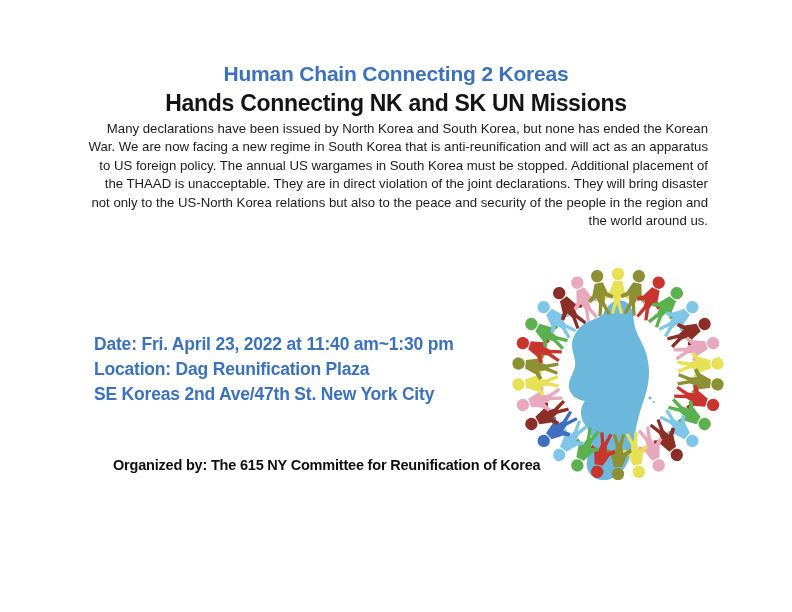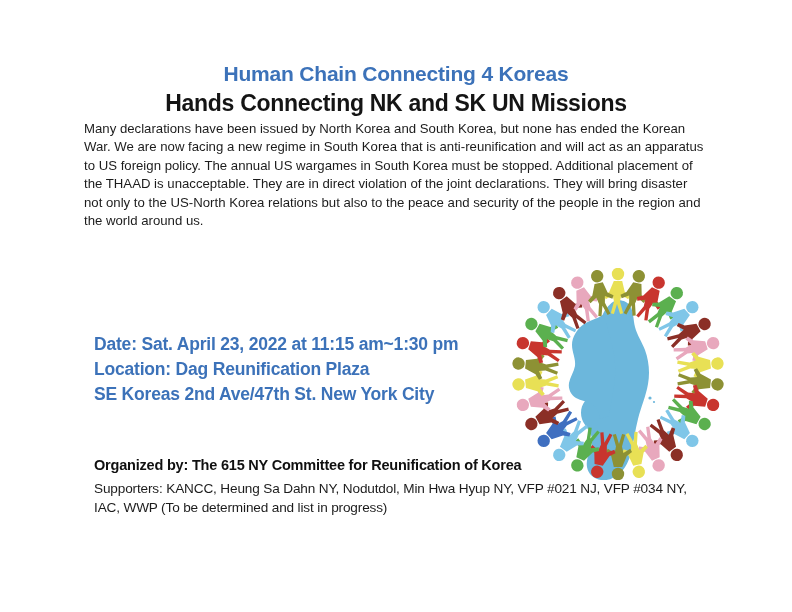--- a/index.html
+++ b/index.html
@@ -40,21 +40,21 @@
     letter-spacing: -0.3px;
     color: #141414;
   }
 
   
   .body-para {
     position: absolute;
     left: 84px;
     top: 120px;
     width: 624px;
-    text-align: left;
+    text-align: right;
     font-size: 13.2px;
     line-height: 18.4px;
     color: #1c1c1c;
   }
 
   
   .cta {
     position: absolute;
     left: 80px;
     top: 238px;
@@ -89,20 +89,21 @@
     top: 455px;
     width: 620px;
     z-index: 4;
   }
   .footer .organizer {
     font-size: 14.5px;
     font-weight: bold;
     line-height: 20px;
     letter-spacing: -0.2px;
     color: #101010;
+    margin-left: 19px;
   }
   .footer .supporters {
     margin-top: 4px;
     font-size: 13.6px;
     line-height: 19px;
     letter-spacing: -0.15px;
     color: #1c1c1c;
   }
 
   
@@ -114,36 +115,35 @@
     height: 212px;
     z-index: 1;
   }
   .graphic svg { display: block; width: 100%; height: 100%; }
 </style>
 </head>
 <body>
 
 <div class="page">
 
-  <div class="title-blue">Human Chain Connecting 4 Koreas</div>
+  <div class="title-blue">Human Chain Connecting 2 Koreas</div>
 
   <div class="title-black">Hands Connecting NK and SK UN Missions</div>
 
   <div class="body-para">Many declarations have been issued by North Korea and South Korea, but none has ended the Korean War. We are now facing a new regime in South Korea that is anti-reunification and will act as an apparatus to US foreign policy. The annual US wargames in South Korea must be stopped. Additional placement of the THAAD is unacceptable. They are in direct violation of the joint declarations. They will bring disaster not only to the US-North Korea relations but also to the peace and security of the people in the region and the world around us.</div>
 
 
   <div class="event-block">
-    <div>Date: Sat. April 23, 2022 at 11:15 am~1:30 pm</div>
+    <div>Date: Fri. April 23, 2022 at 11:40 am~1:30 pm</div>
     <div>Location: Dag Reunification Plaza</div>
     <div>SE Koreas 2nd Ave/47th St. New York City</div>
   </div>
 
   <div class="footer">
     <div class="organizer">Organized by: The 615 NY Committee for Reunification of Korea</div>
-    <div class="supporters">Supporters: KANCC, Heung Sa Dahn NY, Nodutdol, Min Hwa Hyup NY, VFP #021 NJ, VFP #034 NY, IAC, WWP (To be determined and list in progress)</div>
   </div>
 
   <div class="graphic">
     <svg viewBox="0 0 240 212" xmlns="http://www.w3.org/2000/svg">
       <g id="korea-map">
         <path d="M107 42 c-3 5 -5 11 -6 17 c-1 7 -3 13 -8 17 c-4 4 -9 6 -12 11
                  c-3 5 -2 11 1 15 c3 4 8 5 12 8 c4 3 5 8 3 12 c-2 5 -7 7 -10 11
                  c-4 5 -5 12 -3 18 c2 6 7 10 9 16 c2 5 1 11 -1 16 c-2 5 -4 10 -3 16
                  c1 7 7 12 14 13 c7 1 14 -2 19 -7 c6 -5 9 -13 11 -20 c3 -11 4 -23 7 -34
                  c3 -12 8 -23 10 -35 c2 -11 1 -23 -3 -34 c-3 -8 -8 -15 -10 -23

